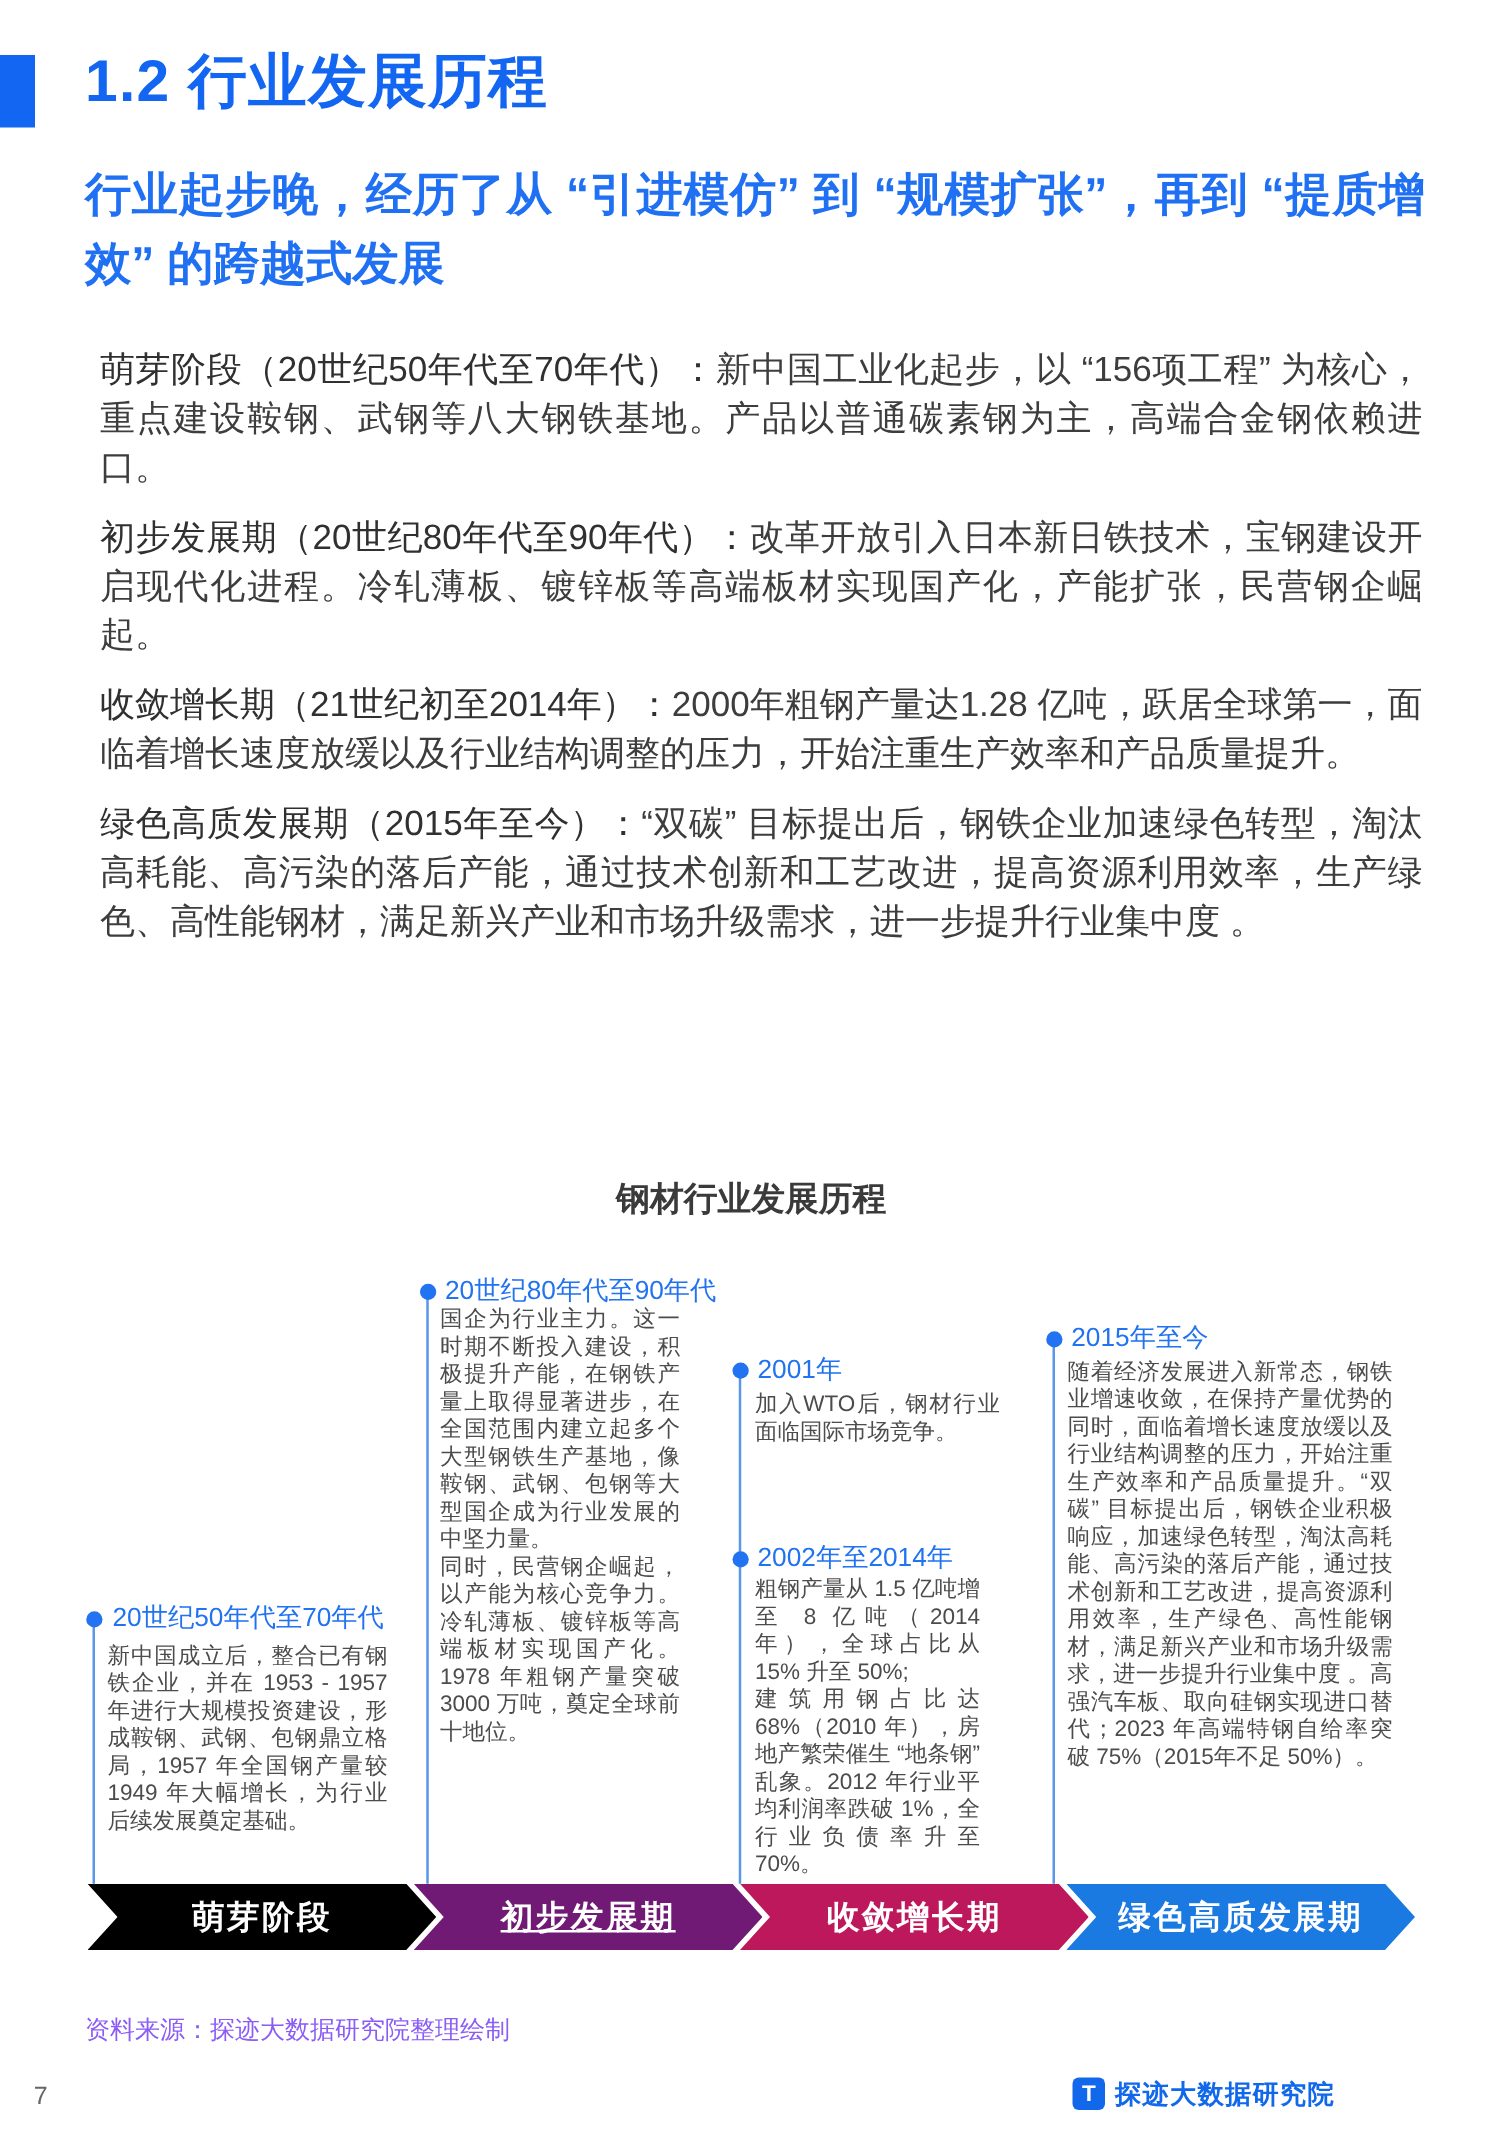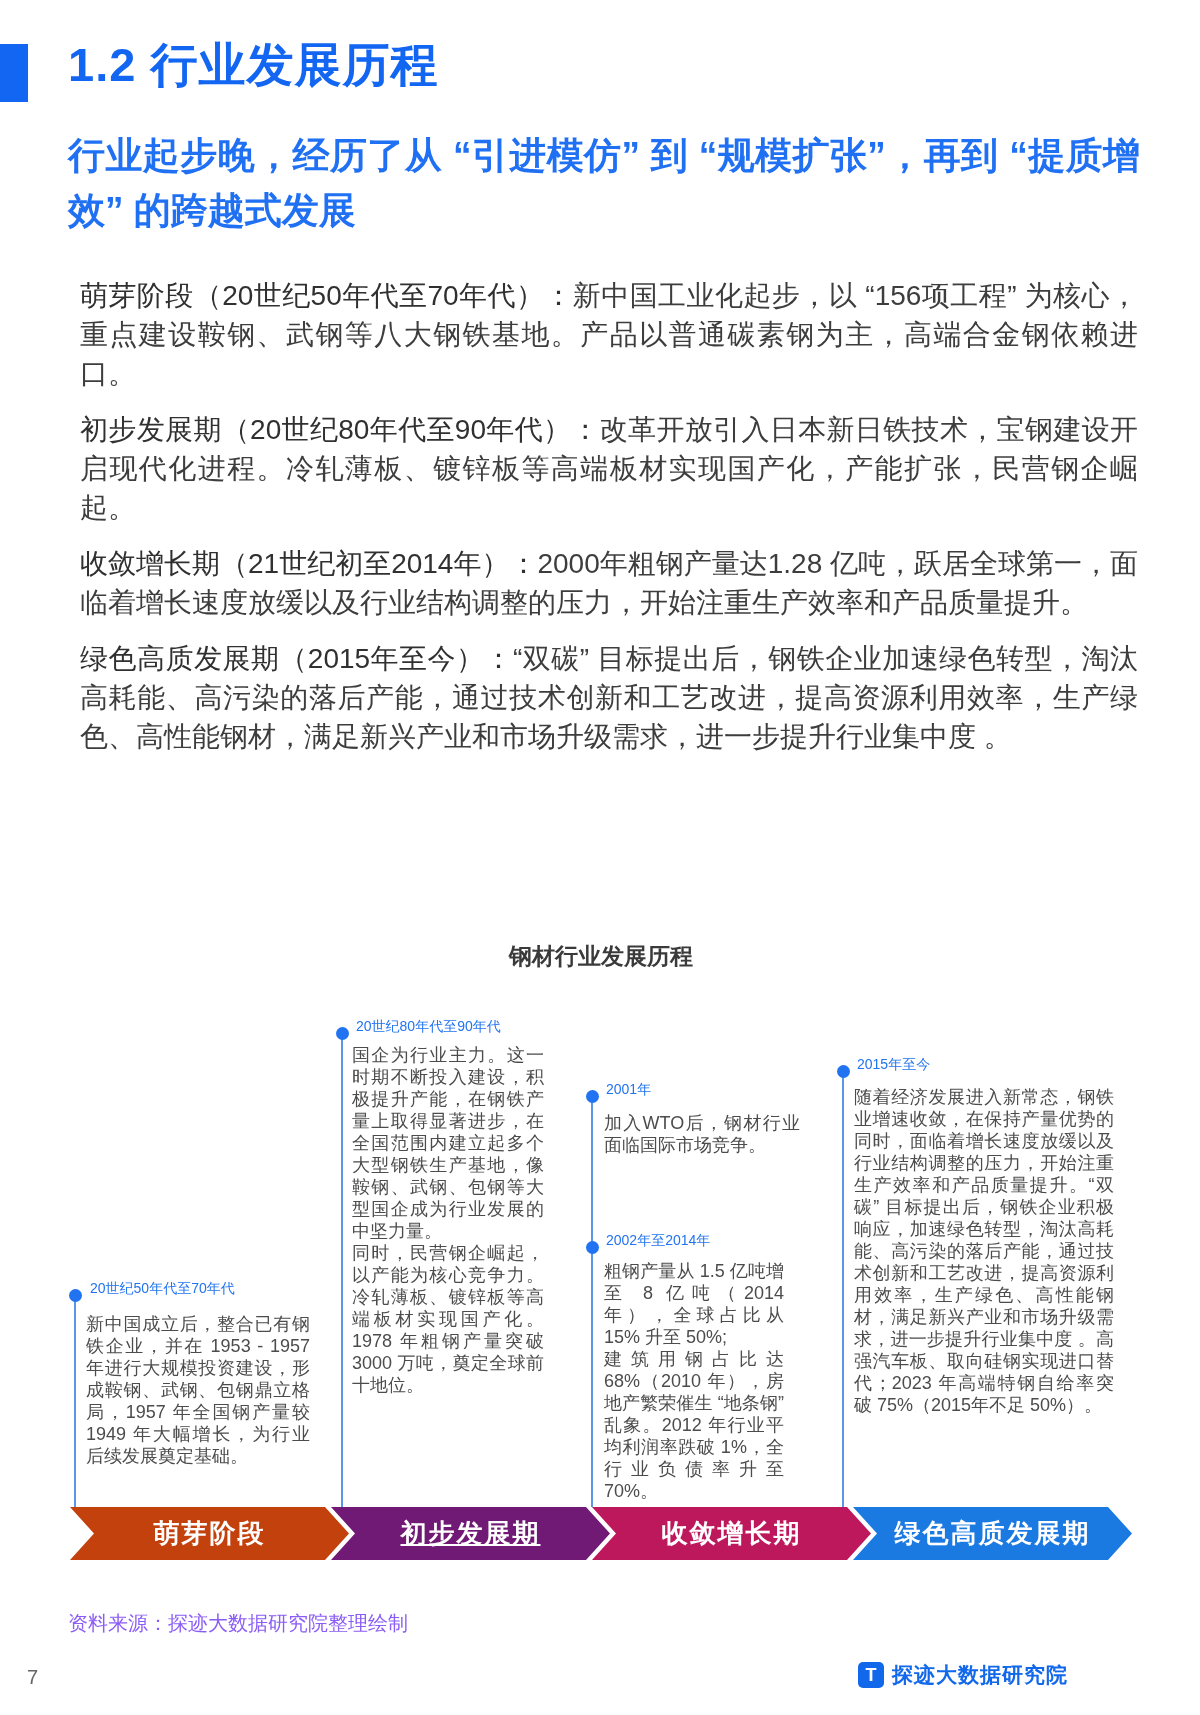--- a/index.html
+++ b/index.html
@@ -17,25 +17,25 @@
     font-size:37px; line-height:55px; font-weight:bold; color:#2070F3; text-align:justify;
   }
   .body-copy {
     position:absolute; left:80px; top:276px; width:1058px;
     font-size:28px; line-height:39px; color:#3d3d3d; text-align:justify;
   }
   .body-copy p { margin:0 0 17px 0; }
   .lead { font-weight:normal; color:#303030; }
   .chart-title {
     position:absolute; left:70px; top:941px; width:1062px; text-align:center;
-    font-size:23px; font-weight:bold; color:#3a3a3a;
+    font-size:27px; font-weight:bold; color:#3a3a3a;
   }
   .dot { position:absolute; width:13px; height:13px; border-radius:50%; background:#2173F2; }
   .vline { position:absolute; width:2px; background:#5b97e8; }
-  .m-header { position:absolute; font-size:14px; color:#2273F0; white-space:nowrap; }
+  .m-header { position:absolute; font-size:21px; color:#2273F0; white-space:nowrap; }
   .m-body {
     position:absolute; font-size:18px; line-height:22px; color:#4c4c4c;
     text-align:justify; white-space:pre-line;
   }
   
   .a-dot { left:69px;  top:1289px; }  .a-line { left:74px;  top:1295px; height:212px; }
   .a-hdr { left:90px;  top:1280px; }  .a-body { left:86px;  top:1313px; width:224px; }
   .b-dot { left:336px; top:1027px; }  .b-line { left:341px; top:1033px; height:474px; }
   .b-hdr { left:356px; top:1018px; }  .b-body { left:352px; top:1044px; width:192px; }
   .c1-dot{ left:586px; top:1090px; }  .c-line { left:591px; top:1096px; height:411px; }
@@ -105,21 +105,21 @@
   <div class="m-header c2-hdr">2002年至2014年</div>
   <div class="m-body c2-body">粗钢产量从 1.5 亿吨增至 8 亿吨（2014 年），全球占比从 15% 升至 50%;
 建筑用钢占比达 68%（2010 年），房地产繁荣催生 “地条钢” 乱象。2012 年行业平均利润率跌破 1%，全行业负债率升至 70%。</div>
 
   <div class="vline d-line"></div>
   <div class="dot d-dot"></div>
   <div class="m-header d-hdr">2015年至今</div>
   <div class="m-body d-body">随着经济发展进入新常态，钢铁业增速收敛，在保持产量优势的同时，面临着增长速度放缓以及行业结构调整的压力，开始注重生产效率和产品质量提升。“双碳” 目标提出后，钢铁企业积极响应，加速绿色转型，淘汰高耗能、高污染的落后产能，通过技术创新和工艺改进，提高资源利用效率，生产绿色、高性能钢材，满足新兴产业和市场升级需求，进一步提升行业集中度 。高强汽车板、取向硅钢实现进口替代；2023 年高端特钢自给率突破 75%（2015年不足 50%）。</div>
 
   <div class="stage-band">
-    <div class="stage" style="background: #c2410c;">萌芽阶段</div>
+    <div class="stage" style="background: #000000;">萌芽阶段</div>
     <div class="stage" style="background: #701a75; text-decoration: underline;">初步发展期</div>
     <div class="stage" style="background: #be185d;">收敛增长期</div>
     <div class="stage" style="background: rgb(27, 121, 226);">绿色高质发展期</div>
   </div>
 
   <div class="source-note">资料来源：探迹大数据研究院整理绘制</div>
 
   <div class="page-num">7</div>
   <div class="brand">
     <div class="brand-logo">T</div>

